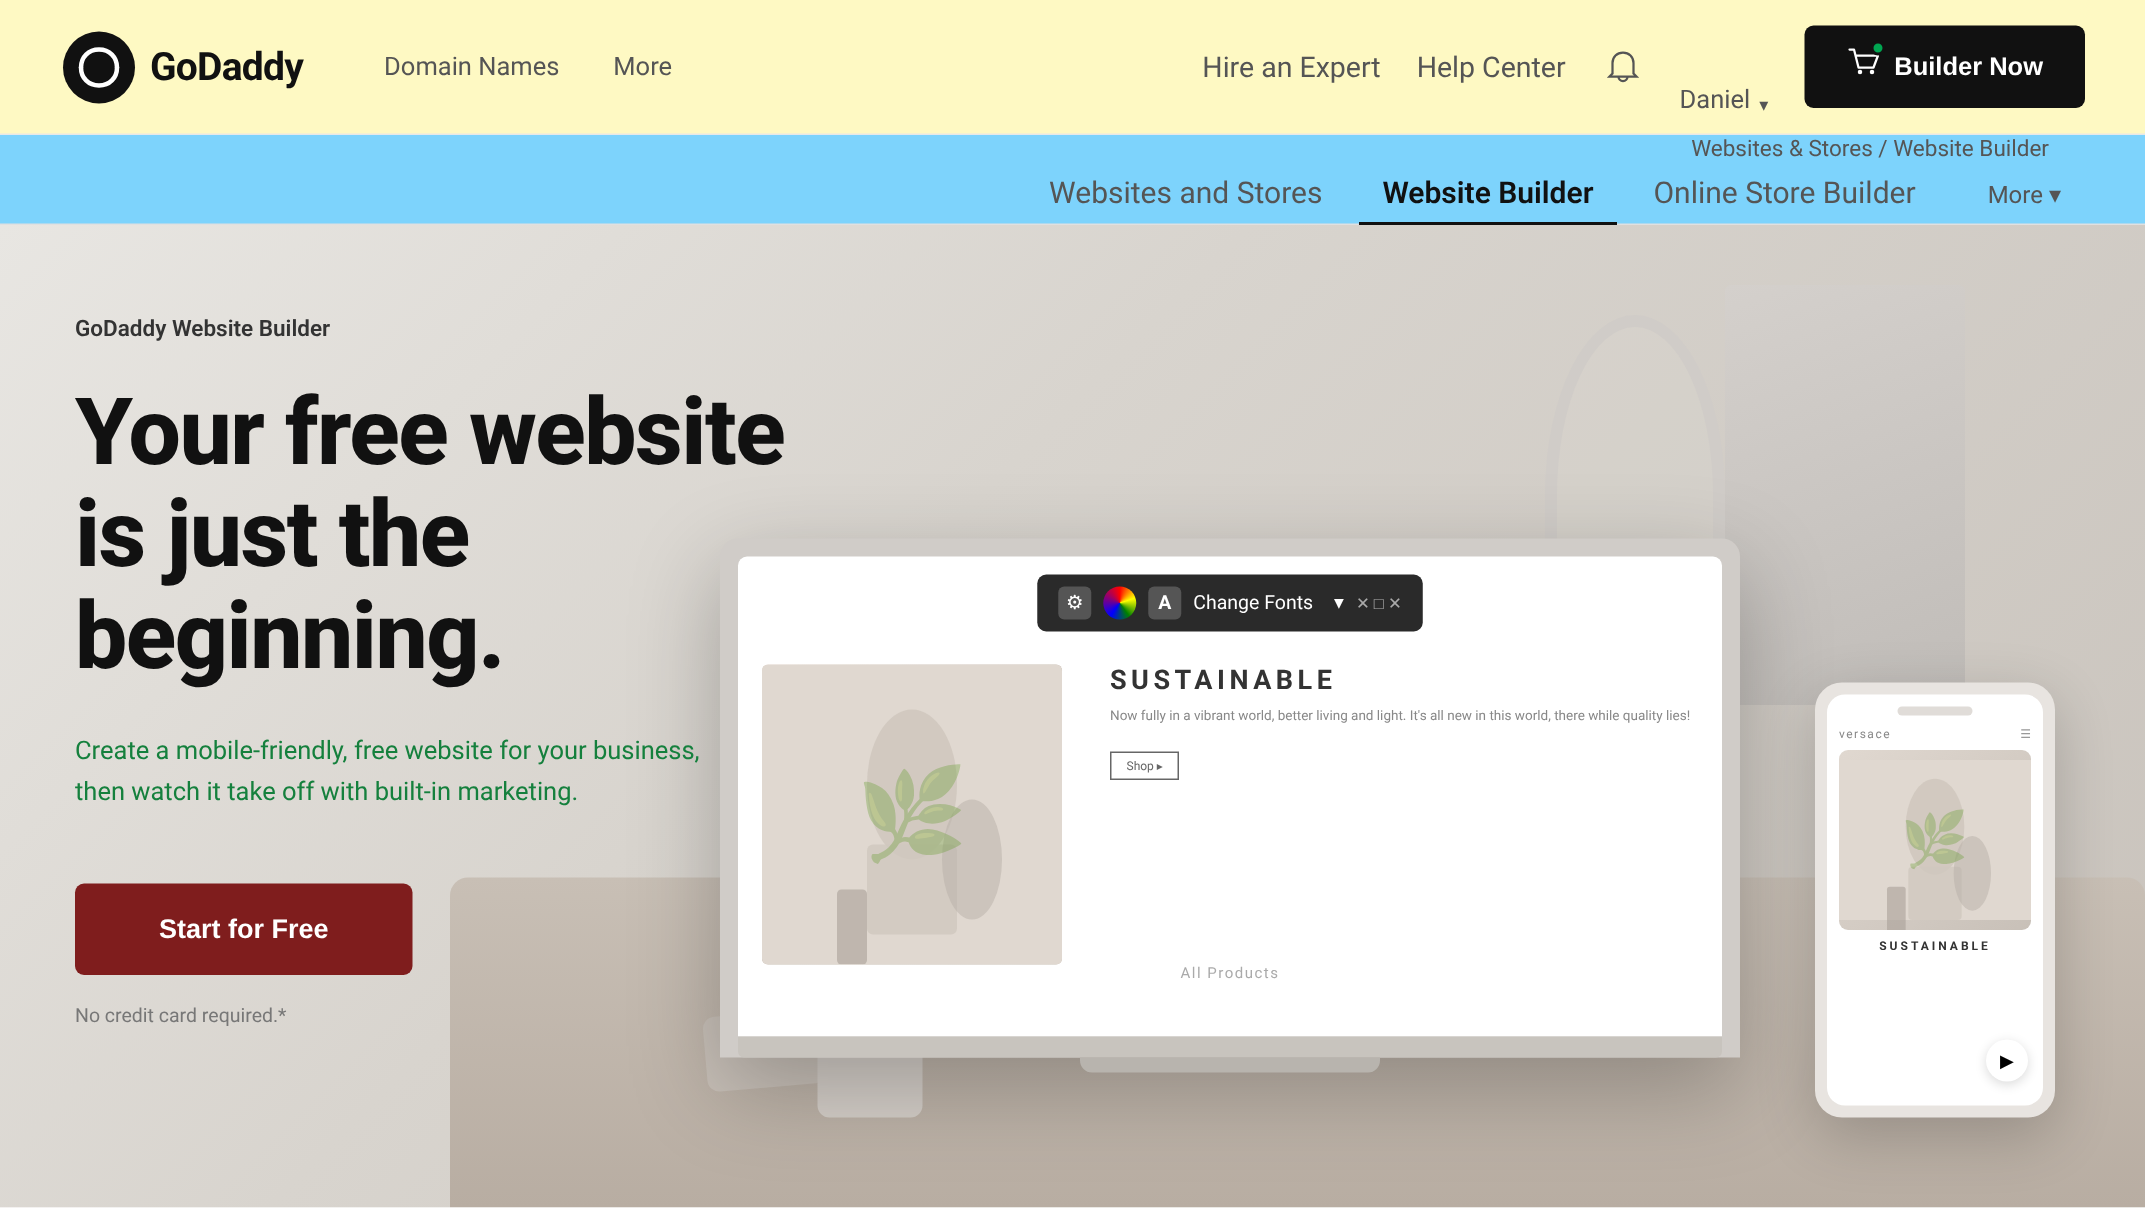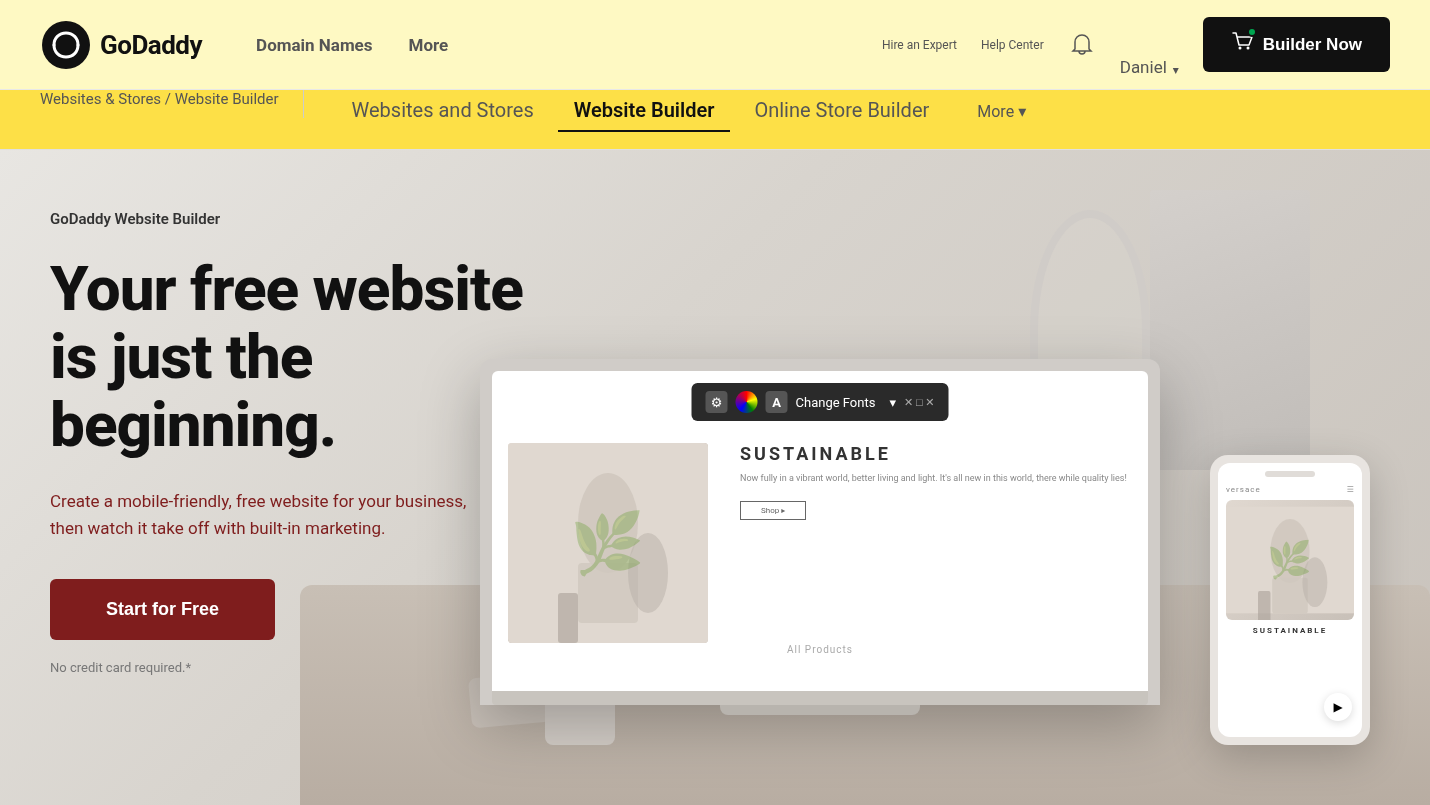--- a/index.html
+++ b/index.html
@@ -29,37 +29,36 @@
       font-size: 26px;
       font-weight: 700;
       color: #111;
       letter-spacing: -0.5px;
     }
     .nav-left {
       display: flex;
       align-items: center;
       gap: 8px;
       flex: 1;
-      font-weight: bold;
     }
     .nav-link {
       font-size: 17px;
       color: #555;
       padding: 8px 14px;
       cursor: pointer;
       border-radius: 4px;
       text-decoration: none;
     }
     .nav-right {
       display: flex;
       align-items: center;
       gap: 24px;
     }
     .nav-right-link {
-      font-size: 12px;
+      font-size: 19px;
       color: #555;
       cursor: pointer;
       text-decoration: none;
     }
     .bell-icon {
       width: 28px;
       height: 28px;
       cursor: pointer;
       position: relative;
     }
@@ -100,26 +99,27 @@
       width: 10px;
       height: 10px;
       background: #00a651;
       border-radius: 50%;
       border: 2px solid #111;
     }
 
     
     .sub-nav {
       display: flex;
-      align-items: flex-start;
+      align-items: flex-end;
       height: 60px;
       padding: 0 40px;
-      background: #fde047;
+      background: #7dd3fc;
       border-bottom: 1px solid #e0e0e0;
       gap: 0;
+      flex-direction: column;
     }
     .breadcrumb {
       font-size: 15px;
       color: #555;
       margin-right: 24px;
       white-space: nowrap;
     }
     .sub-nav-divider {
       width: 1px;
       height: 28px;
@@ -296,21 +296,21 @@
       font-size: 9px;
       color: #888;
       line-height: 1.5;
       margin-bottom: 12px;
     }
     .screen-btn {
       display: inline-block;
       border: 1px solid #666;
       color: #666;
       font-size: 8px;
-      padding: 4px 20px;
+      padding: 4px 10px;
       margin-bottom: 16px;
     }
     .screen-all-products {
       position: absolute;
       bottom: 36px;
       left: 50%;
       transform: translateX(-50%);
       font-size: 10px;
       color: #aaa;
       letter-spacing: 1px;
@@ -457,23 +457,23 @@
       font-size: 62px;
       font-weight: 800;
       color: #111;
       line-height: 1.1;
       margin-bottom: 28px;
       letter-spacing: -1px;
       margin-top: 27px;
     }
     .hero-desc {
       font-size: 17px;
-      color: #7f1d1d;
+      color: #15803d;
       line-height: 1.6;
-      margin-bottom: 37px;
+      margin-bottom: 47px;
       max-width: 420px;
     }
     .hero-cta {
       display: inline-block;
       background: #7f1d1d;
       color: #fff;
       font-size: 18px;
       font-weight: 700;
       padding: 20px 56px;
       border-radius: 6px;

